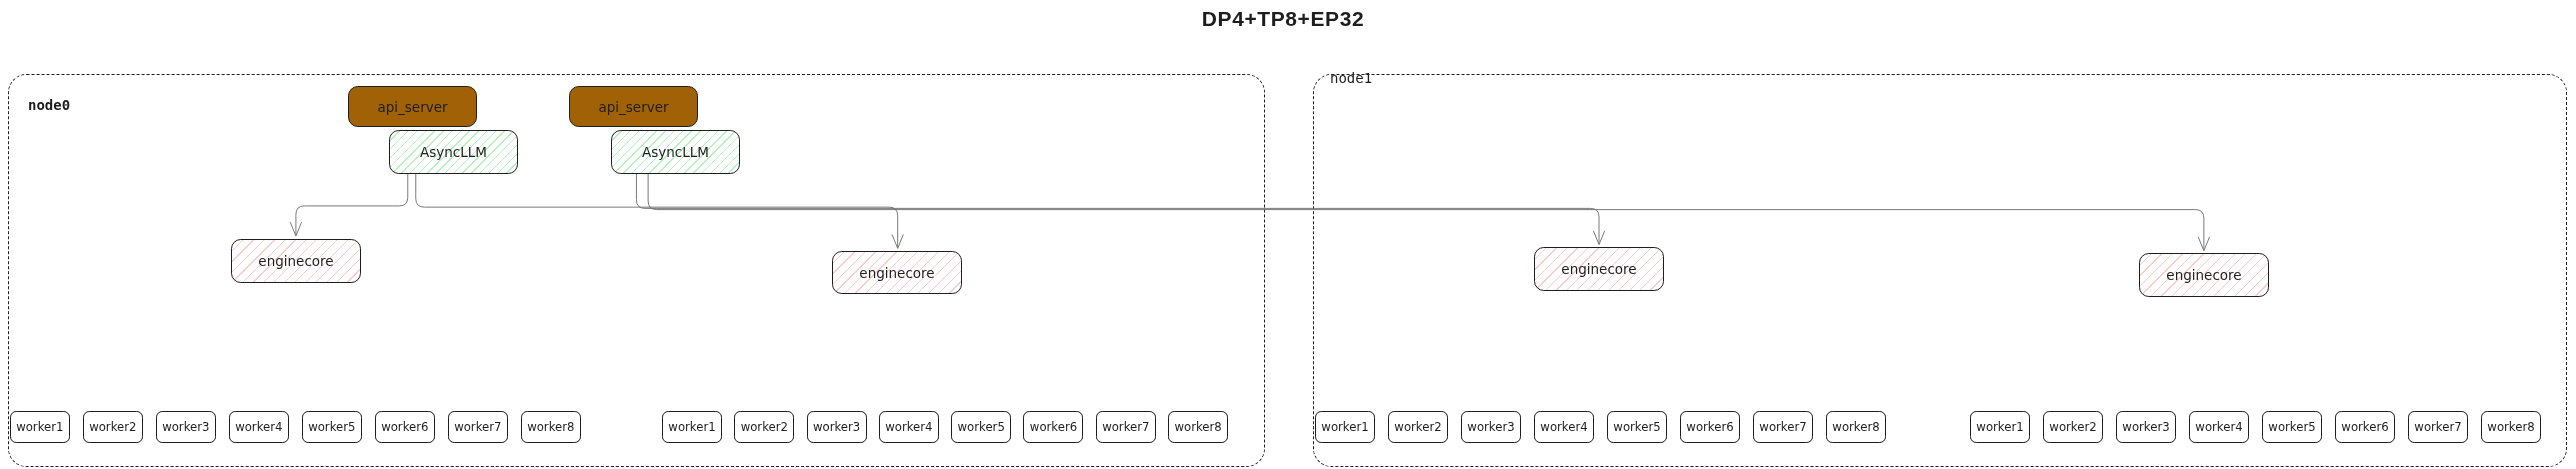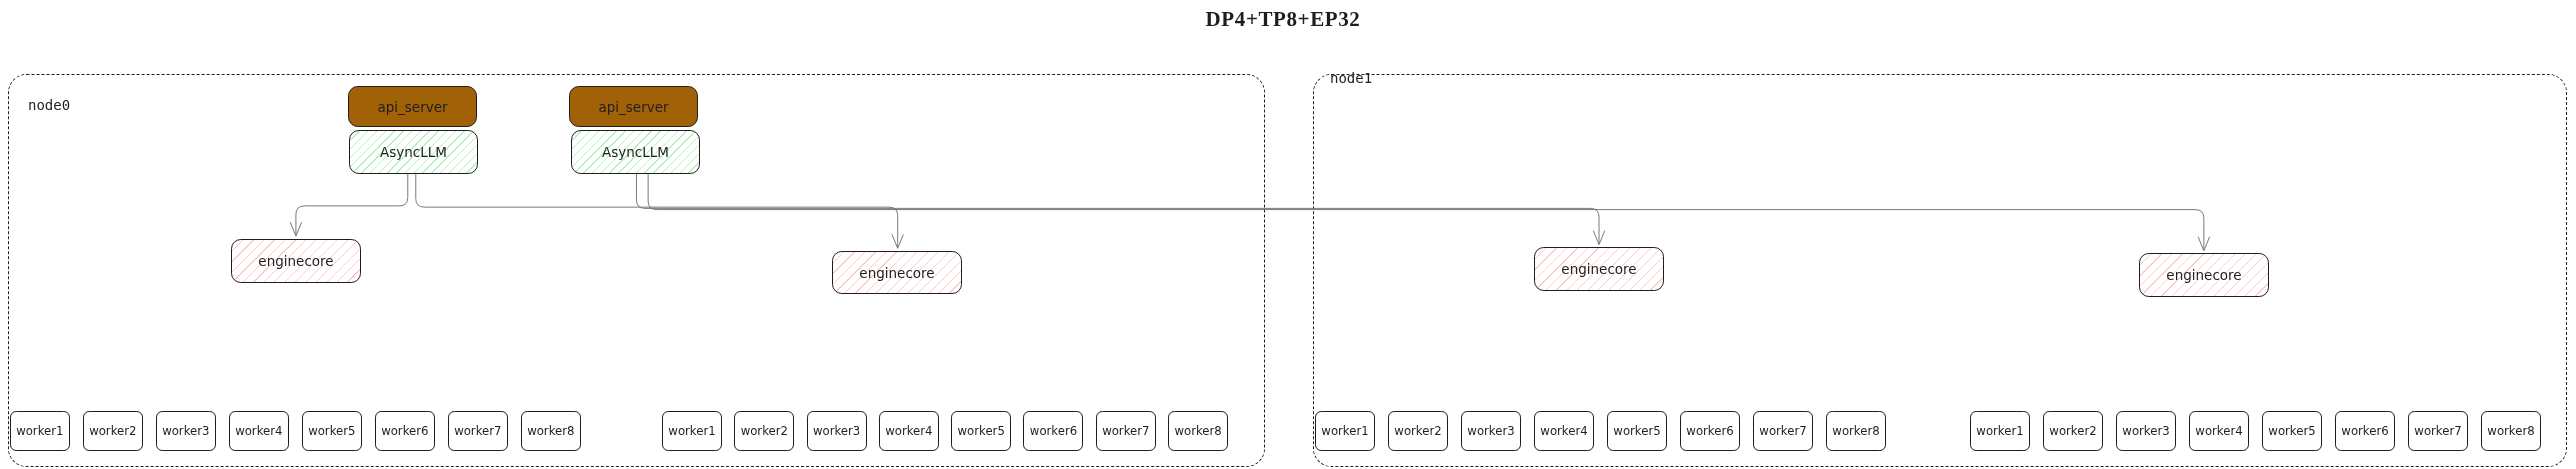--- a/index.html
+++ b/index.html
@@ -2,64 +2,65 @@
 <html style="font-size:9.8px"><head>
 <meta charset="utf-8">
 <style>
   html,body{margin:0;padding:0;background:#ffffff;}
   .canvas{
     position:relative;width:2576px;height:469px;background:#ffffff;
     font-family:"DejaVu Sans",sans-serif;color:#1e1e1e;overflow:hidden;
   }
   .title{
     position:absolute;top:7.4px;left:0;width:2566px;text-align:center;
-    font-family:Liberation Serif, serif;font-size:21px;font-weight:bold;
+    font-family:Liberation Sans, sans-serif;font-size:21px;font-weight:bold;
     letter-spacing:0.6px;color:#1e1e1e;
   }
   .node{
     position:absolute;border:1.5px dashed #1e1e1e;border-radius:18.5px;
     background:transparent;z-index:0;
   }
   .node-label{
     position:absolute;font-family:"DejaVu Sans Mono",monospace;
     font-size:14px;color:#1e1e1e;
   }
   .box{
     position:absolute;box-sizing:border-box;border:1.5px solid #1e1e1e;
     border-radius:9.8px;background:#a16207;display:flex;align-items:center;
     justify-content:center;font-size:13.5px;z-index:2;
   }
   .hatch-green{
     background-color:#ffffff;
     background-image:repeating-linear-gradient(135deg,#b2f2bb 0 1px,transparent 1px 6.2px);
+    margin-left:40px;
   }
   .hatch-red{
     background-color:#ffffff;
     background-image:repeating-linear-gradient(135deg,#ffc9c9 0 0.9px,transparent 0.9px 7.4px);
   }
   .worker-group{
     position:absolute;top:411px;display:flex;z-index:2;
   }
   .worker{
-    box-sizing:border-box;width:60px;height:40px;border:1.2px solid #1e1e1e;
+    box-sizing:border-box;width:60px;height:32px;border:1.2px solid #1e1e1e;
     border-radius:6.2px;background:#fff;display:flex;align-items:center;
     justify-content:center;font-size:11.7px;flex:0 0 auto;
   }
   .edges{position:absolute;left:0;top:0;z-index:1;pointer-events:none;}
   .edges path{fill:none;stroke:#6e6e6e;stroke-width:1.5px;stroke-linecap:round;}
 </style>
 </head>
 <body>
 
 <div class="canvas">
 
   <div class="title">DP4+TP8+EP32</div>
 
   <div class="node" style="left:8px;top:74px;width:1255px;height:391px;"></div>
-  <div class="node-label" style="left:28px;top:97px;">node0</div>
+  <div class="node-label" style="left:28px;top:97px;font-weight:bold;">node0</div>
 
   <div class="node" style="left:1313px;top:74px;width:1252px;height:391px;"></div>
   <div class="node-label" style="left:1330px;top:70px;">node1</div>
 
   <svg class="edges" width="2576" height="469" viewBox="0 0 4188 763">
     <g>
       <path d="M662,282 L662,321 Q662,335 648,335 L494,335 Q480,335 480,349 L480,381"></path>
       <path d="M471,362 L480,384 L489,362"></path>
     </g>
     <g>

